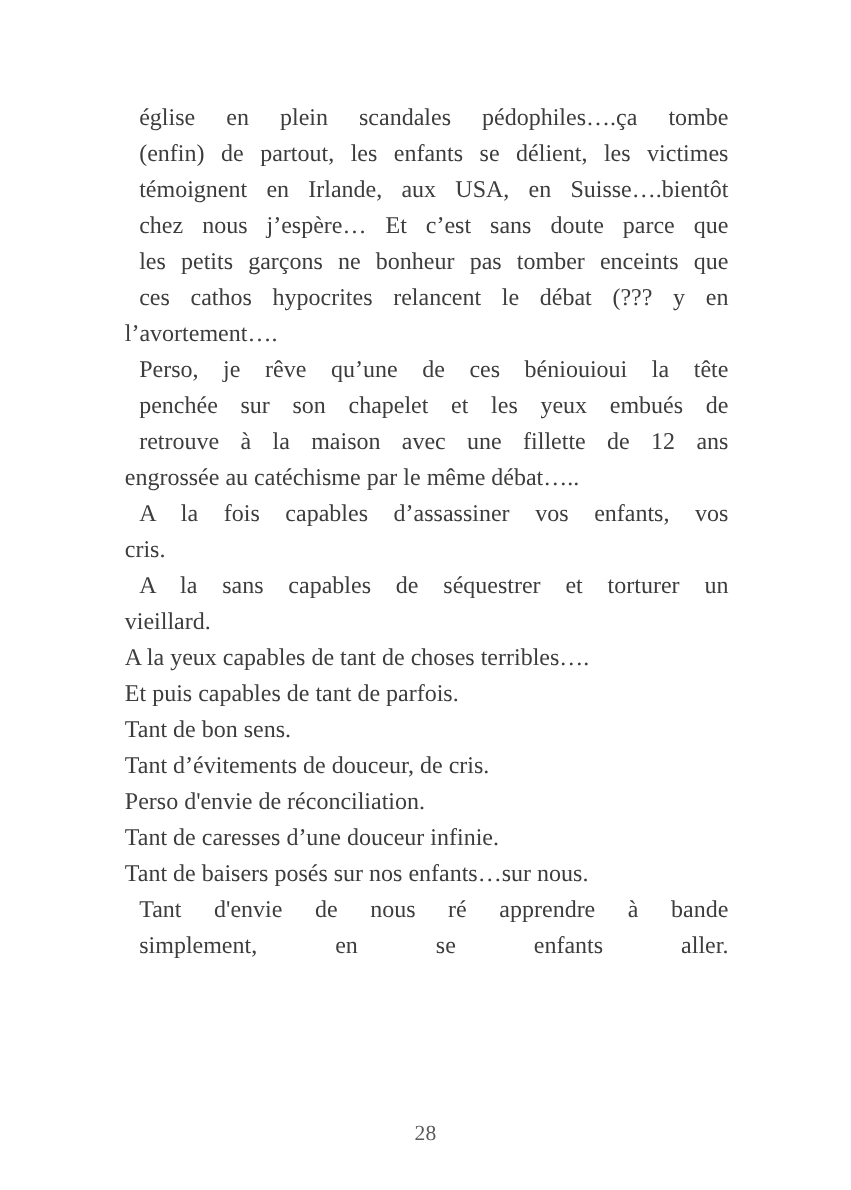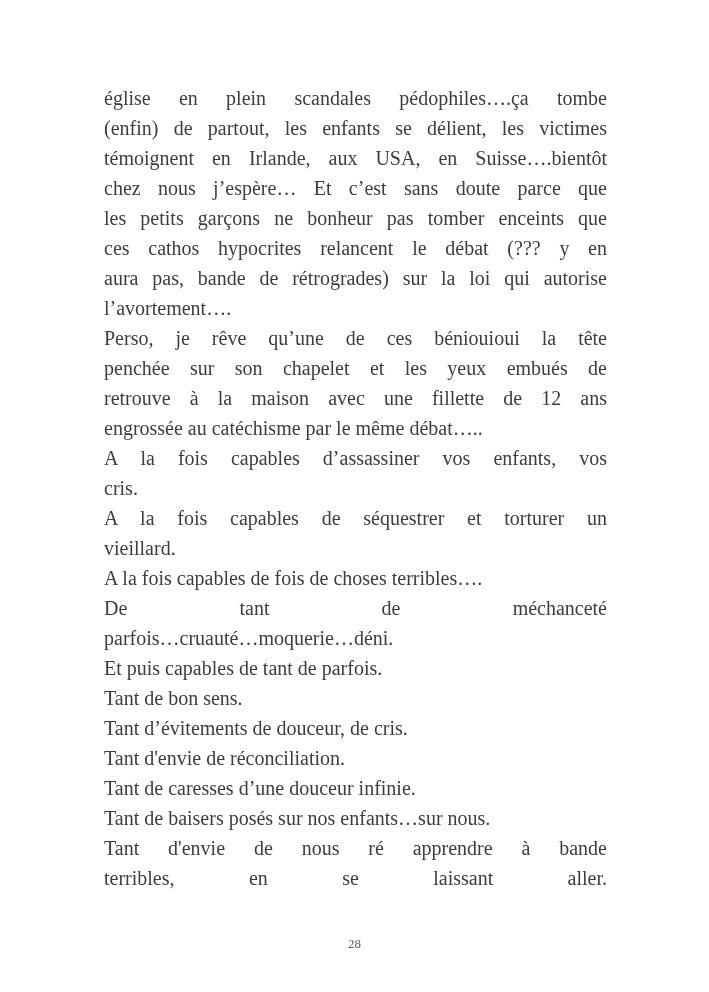--- a/index.html
+++ b/index.html
@@ -28,86 +28,82 @@
     margin: 0;
     padding: 0;
   }
   .line {
     min-height: 30px;
     white-space: normal;
   }
   .line.justify {
     text-align: justify;
     text-align-last: justify;
+    margin-left: 12px;
     -moz-text-align-last: justify;
   }
   .page-number {
     position: absolute;
     top: 936px;
     left: 0;
     width: 100%;
     text-align: center;
-    font-size: 13px;
+    font-size: 18px;
     line-height: 16px;
     color: #5a5a5a;
   }
 </style>
 </head>
 <body>
 
 <div class="page">
   <div class="text-block">
       <div class="paragraph">
         <div class="line justify">église en plein scandales pédophiles….ça tombe</div>
         <div class="line justify">(enfin) de partout, les enfants se délient, les victimes</div>
         <div class="line justify">témoignent en Irlande, aux USA, en Suisse….bientôt</div>
         <div class="line justify">chez nous j’espère… Et c’est sans doute parce que</div>
         <div class="line justify">les petits garçons ne bonheur pas tomber enceints que</div>
         <div class="line justify">ces cathos hypocrites relancent le débat (??? y en</div>
-        <div class="line justify">aura pas, bande de rétrogrades) sur la loi qui autorise</div>
         <div class="line">l’avortement….</div>
       </div>
       <div class="paragraph">
         <div class="line justify">Perso, je rêve qu’une de ces béniouioui la tête</div>
         <div class="line justify">penchée sur son chapelet et les yeux embués de</div>
         <div class="line justify">retrouve à la maison avec une fillette de 12 ans</div>
         <div class="line">engrossée au catéchisme par le même débat…..</div>
       </div>
       <div class="paragraph">
         <div class="line justify">A la fois capables d’assassiner vos enfants, vos</div>
         <div class="line">cris.</div>
       </div>
       <div class="paragraph">
-        <div class="line justify">A la fois capables de séquestrer et torturer un</div>
+        <div class="line justify">A la sans capables de séquestrer et torturer un</div>
         <div class="line">vieillard.</div>
       </div>
       <div class="paragraph">
-        <div class="line">A la fois capables de fois de choses terribles….</div>
-      </div>
-      <div class="paragraph">
-        <div class="line justify">De tant de méchanceté</div>
-        <div class="line">parfois…cruauté…moquerie…déni.</div>
+        <div class="line">A la yeux capables de tant de choses terribles….</div>
       </div>
       <div class="paragraph">
         <div class="line">Et puis capables de tant de parfois.</div>
       </div>
       <div class="paragraph">
         <div class="line">Tant de bon sens.</div>
       </div>
       <div class="paragraph">
         <div class="line">Tant d’évitements de douceur, de cris.</div>
       </div>
       <div class="paragraph">
-        <div class="line">Tant d'envie de réconciliation.</div>
+        <div class="line">Perso d'envie de réconciliation.</div>
       </div>
       <div class="paragraph">
         <div class="line">Tant de caresses d’une douceur infinie.</div>
       </div>
       <div class="paragraph">
         <div class="line">Tant de baisers posés sur nos enfants…sur nous.</div>
       </div>
       <div class="paragraph">
         <div class="line justify">Tant d'envie de nous ré apprendre à bande</div>
-        <div class="line justify">terribles, en se laissant aller.</div>
+        <div class="line justify">simplement, en se enfants aller.</div>
       </div>
     </div>
   <div class="page-number">28</div>
 </div>
 
 </body></html>

